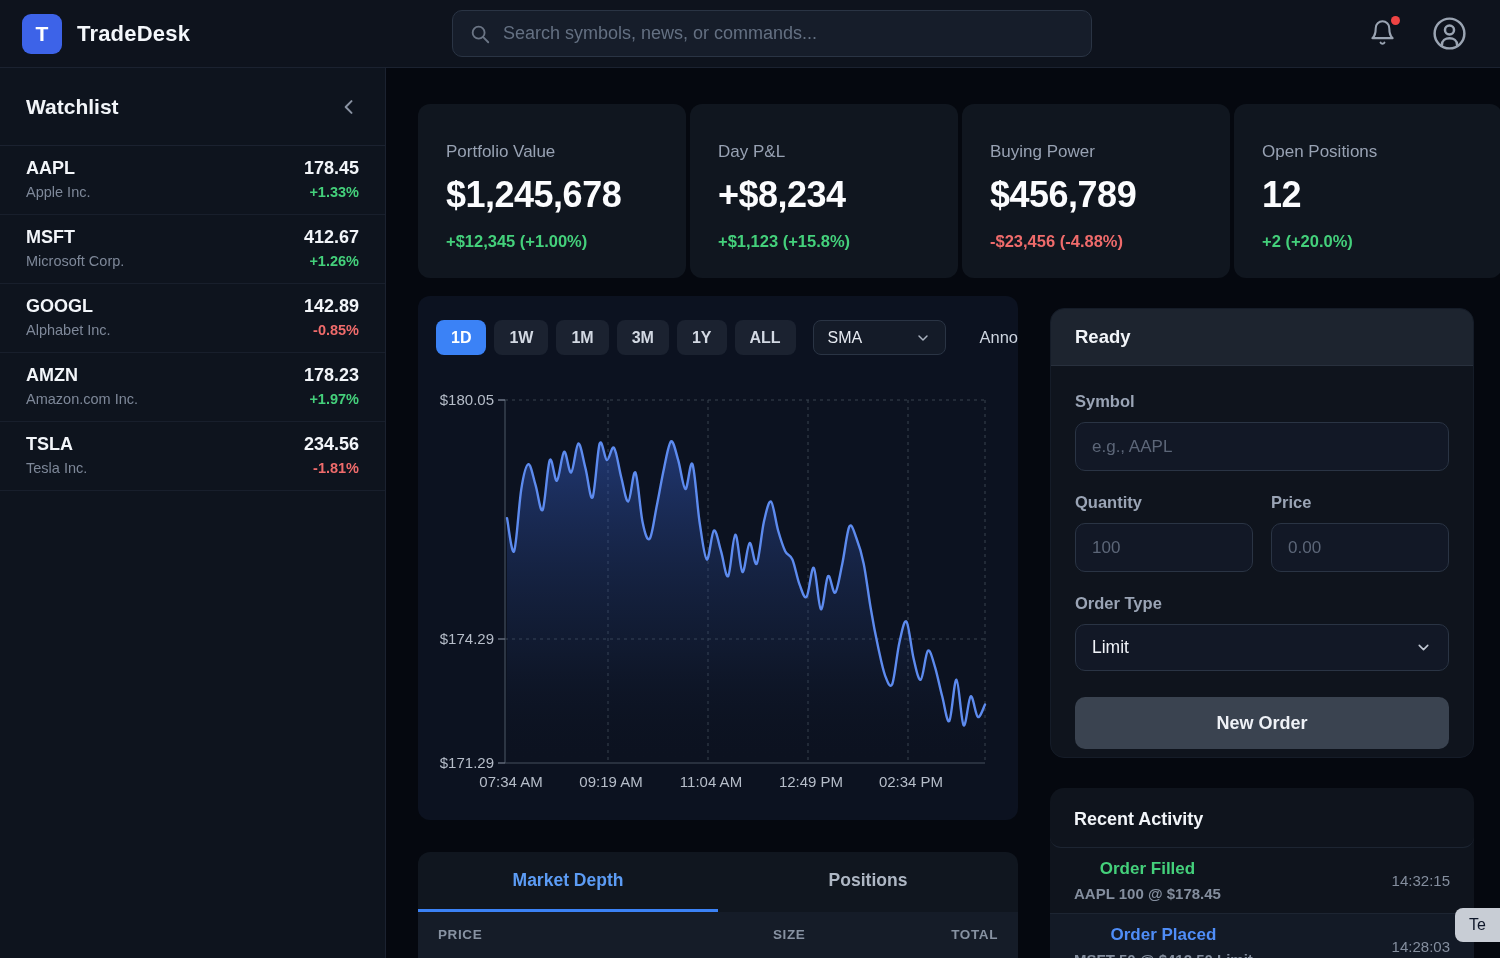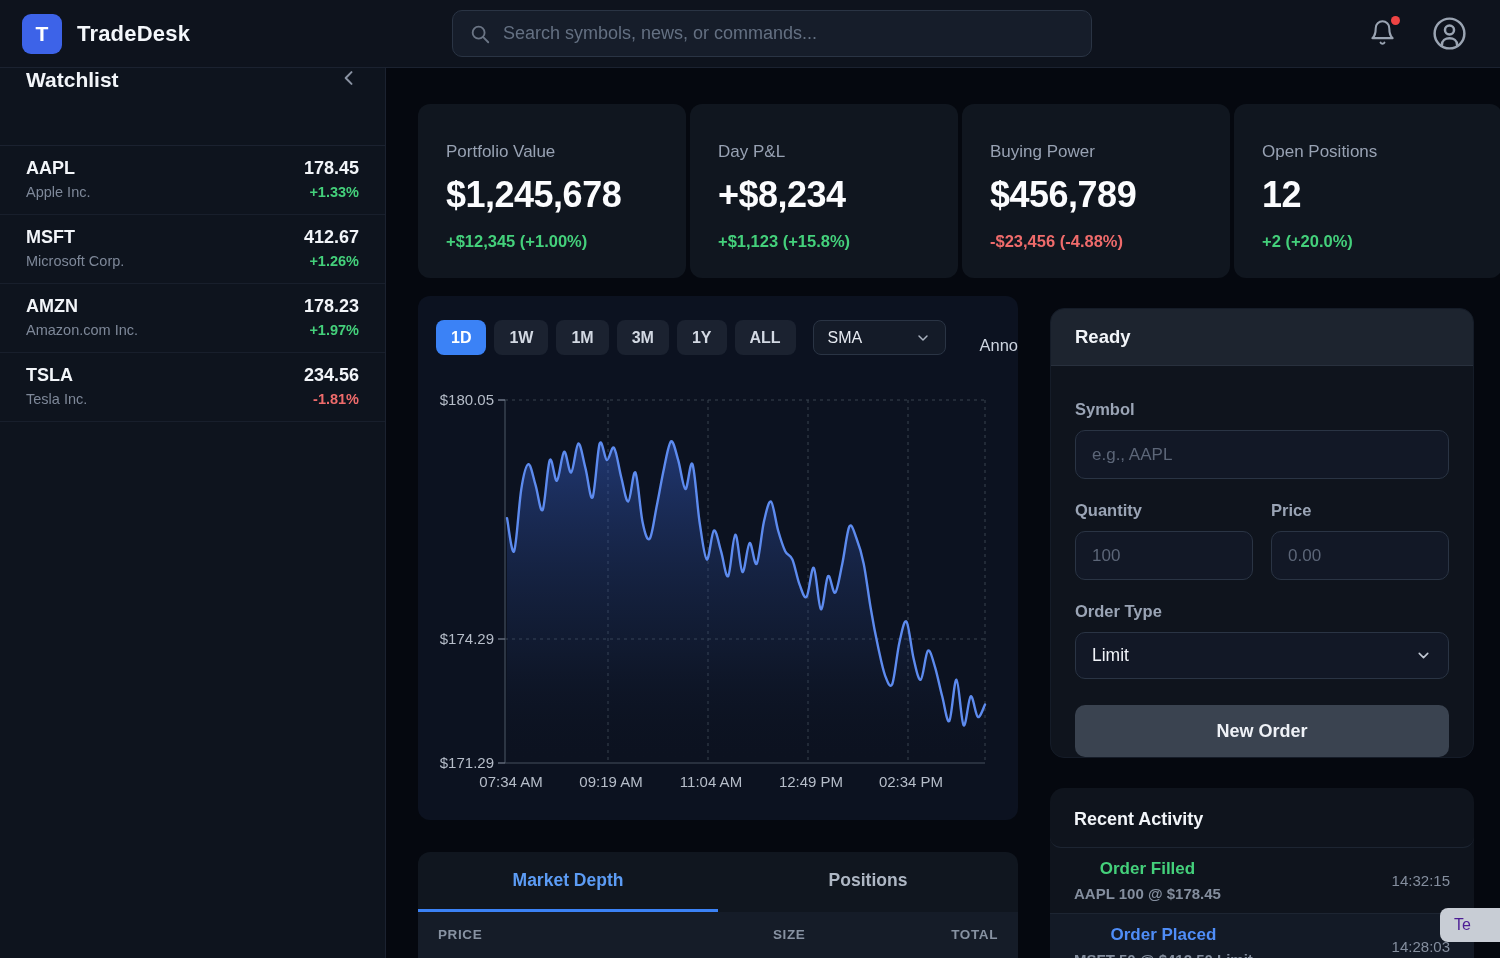--- a/index.html
+++ b/index.html
@@ -19,21 +19,21 @@
   .searchbox input { flex:1; background:transparent; border:none; outline:none;
     font-size:18px; color:#c7cfdb; font-family:inherit; }
   .searchbox input::placeholder { color:#647082; }
   .bell-wrap { position:absolute; left:1369px; top:19px; width:30px; height:30px; cursor:pointer; }
   .bell-dot { position:absolute; right:-1px; top:-3px; width:9px; height:9px; border-radius:50%; background:#ef4444; }
   .avatar { position:absolute; left:1432px; top:16px; width:35px; height:35px; cursor:pointer; }
 
   
   .sidebar { position:absolute; top:68px; left:0; width:386px; bottom:0;
     background:#0e141e; border-right:1px solid #1b2230; }
-  .watchlist-header { height:78px; display:flex; justify-content:space-between;
+  .watchlist-header { height:78px; display:flex; align-items:center; justify-content:space-between;
     padding:0 26px; border-bottom:1px solid #1b2230; }
   .watchlist-title { font-size:21px; font-weight:bold; color:#f2f5f9; }
   .wl-row { height:69px; padding:12px 26px 0 26px; display:flex; justify-content:space-between;
     border-bottom:1px solid #181f2c; cursor:pointer; }
   .wl-sym { font-size:18px; font-weight:bold; color:#f2f5f9; margin-bottom:5px; }
   .wl-co { font-size:14.5px; color:#7e8899; }
   .wl-right { text-align:right;margin-left:20px; }
   .wl-price { font-size:18px; font-weight:bold; color:#f2f5f9; margin-bottom:5px; }
   .wl-chg { font-size:14.5px; font-weight:600; }
   .up { color:#44d07b !important; }
@@ -48,21 +48,21 @@
   .stat-value { font-size:36px; font-weight:bold; color:#fbfcfe; letter-spacing:-0.5px; margin-bottom:16px; }
   .stat-chg { font-size:16.5px; font-weight:600; }
 
   .content-row { display:flex; gap:32px; margin-top:18px; }
   .col-left { width:600px; }
   .col-right { width:424px; }
 
   
   .chart-card { width:600px; height:524px; background:#0c1220; border-radius:12px;
     padding:24px 0 0 18px; overflow:hidden; }
-  .chart-toolbar { display:flex; align-items:flex-end; gap:8px; white-space:nowrap; }
+  .chart-toolbar { display:flex; align-items:center; gap:8px; white-space:nowrap; }
   .range-btn { height:35px; padding:0 15px; border-radius:8px; background:#1b2230; border:none;
     color:#d3d9e3; font-size:16px; font-weight:600; font-family:inherit; cursor:pointer; }
   .range-btn.active { background:#3b82f6; color:#fff; }
   .indicator-select { height:35px; width:173px; margin-left:9px; background:#141b28;
     border:1px solid #2a3444; border-radius:8px; display:flex; align-items:center;
     justify-content:space-between; padding:0 14px; cursor:pointer;gap:41px; }
   .indicator-select span { font-size:16px; color:#e6eaf1; }
   .clipped-label { margin-left:25px; font-size:16.5px; color:#cdd4df; }
   .chart-area { margin-top:11px; }
 
@@ -76,21 +76,21 @@
   .depth-head span { position:absolute; top:15px; font-size:13.5px; font-weight:600;
     letter-spacing:0.6px; color:#8792a2; }
   .dh-price { left:20px; } .dh-size { left:355px; } .dh-total { right:20px; }
 
   
   .order-panel { width:424px; height:450px; background:#0f141d; border-radius:14px;
     margin-top:12px; overflow:hidden; border:1px solid #151c28; }
   .order-head { height:57px; background:#1d242f; border-bottom:1px solid #28303d;
     display:flex; align-items:center; padding:0 24px; }
   .order-status { font-size:18.5px; font-weight:bold; color:#f2f5f9; }
-  .order-body { padding:34px 24px 0 24px; }
+  .order-body { padding:26px 24px 0 24px; }
   .field-label { font-size:16.5px; font-weight:600; color:#9aa4b5; margin-bottom:11px; }
   .text-input { width:100%; height:49px; background:#121826; border:1px solid #2a3444;
     border-radius:10px; padding:0 16px; font-size:17px; color:#dde3ec; font-family:inherit; outline:none; }
   .text-input::placeholder { color:#5c6678; }
   .two-col { display:flex; gap:18px; margin-top:22px; }
   .two-col > div { flex:1; }
   .order-type-row { margin-top:22px; }
   .select-box { width:100%; height:47px; background:#121826; border:1px solid #2a3444;
     border-radius:10px; display:flex; align-items:center; justify-content:space-between;
     padding:0 16px; cursor:pointer; }
@@ -105,22 +105,22 @@
   .activity-title { font-size:18px; font-weight:bold; color:#f2f5f9; }
   .act-row { display:flex; justify-content:space-between; align-items:center;
     padding:11px 24px; border-bottom:1px solid #1d2532; }
   .act-row.highlight { background:#131a26; }
   .act-title { font-size:17px; font-weight:bold; margin-bottom:6px;text-align:center; }
   .act-title.filled { color:#44d07b; } .act-title.placed { color:#4f8df7; }
   .act-detail { font-size:15px; color:#848e9e;font-weight:bold; }
   .act-time { font-size:15px; color:#848e9e; }
 
   
-  .toast { position:absolute; right:0; top:908px; background:#c8cdd5; color:#4c1d95;
-    font-size:16px; padding:8px 29px 8px 14px; border-radius:8px 0 0 8px; z-index:9; }
+  .toast { position:absolute; right:0; top:908px; background:#c8cdd5; color:#0f172a;
+    font-size:16px; padding:8px 14px 8px 14px; border-radius:8px 0 0 8px; z-index:9; }
 
   svg text { font-family:"Liberation Sans","DejaVu Sans",sans-serif; }
 </style>
 </head>
 <body>
 
 <div class="topbar">
   <div class="brand">
     <div class="logo">
       <span>T</span>
@@ -173,20 +173,30 @@
         </div>
       </div>
       <div class="wl-row">
         <div>
           <div class="wl-sym">MSFT</div>
           <div class="wl-co">Microsoft Corp.</div>
         </div>
         <div class="wl-right">
           <div class="wl-price">412.67</div>
           <div class="wl-chg up">+1.26%</div>
+        </div>
+      </div>
+      <div class="wl-row">
+        <div>
+          <div class="wl-sym">GOOGL</div>
+          <div class="wl-co">Alphabet Inc.</div>
+        </div>
+        <div class="wl-right">
+          <div class="wl-price">142.89</div>
+          <div class="wl-chg down">-0.85%</div>
         </div>
       </div>
       <div class="wl-row">
         <div>
           <div class="wl-sym">AMZN</div>
           <div class="wl-co">Amazon.com Inc.</div>
         </div>
         <div class="wl-right">
           <div class="wl-price">178.23</div>
           <div class="wl-chg up">+1.97%</div>

